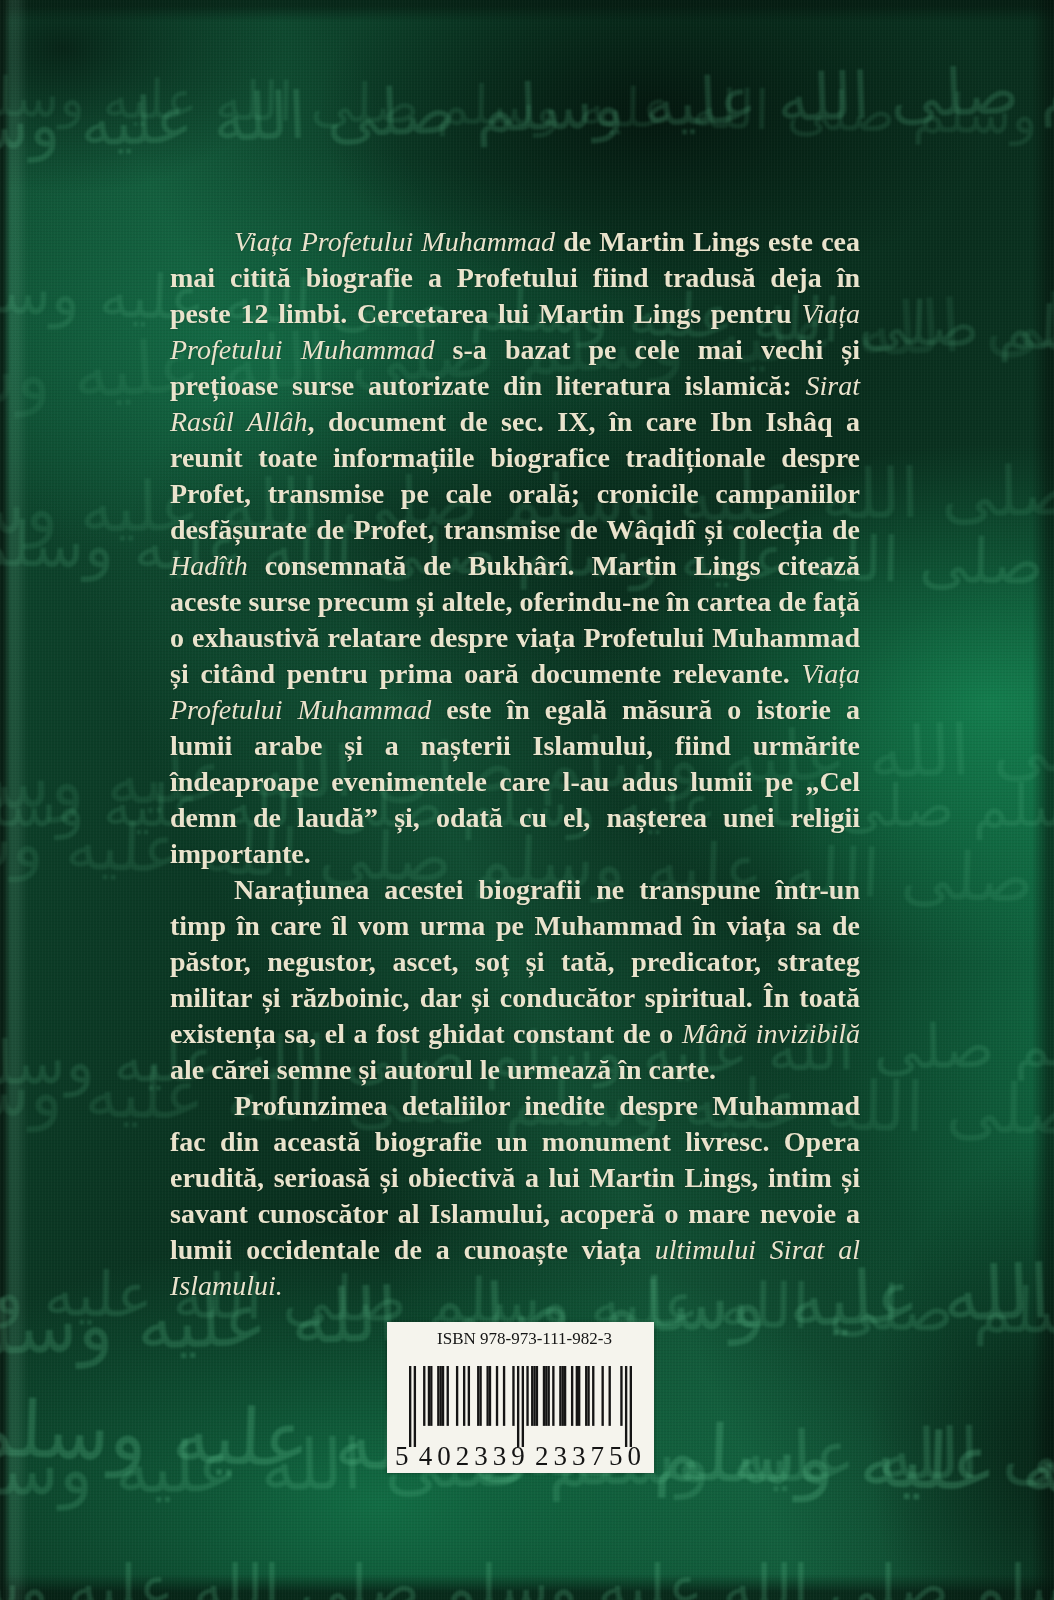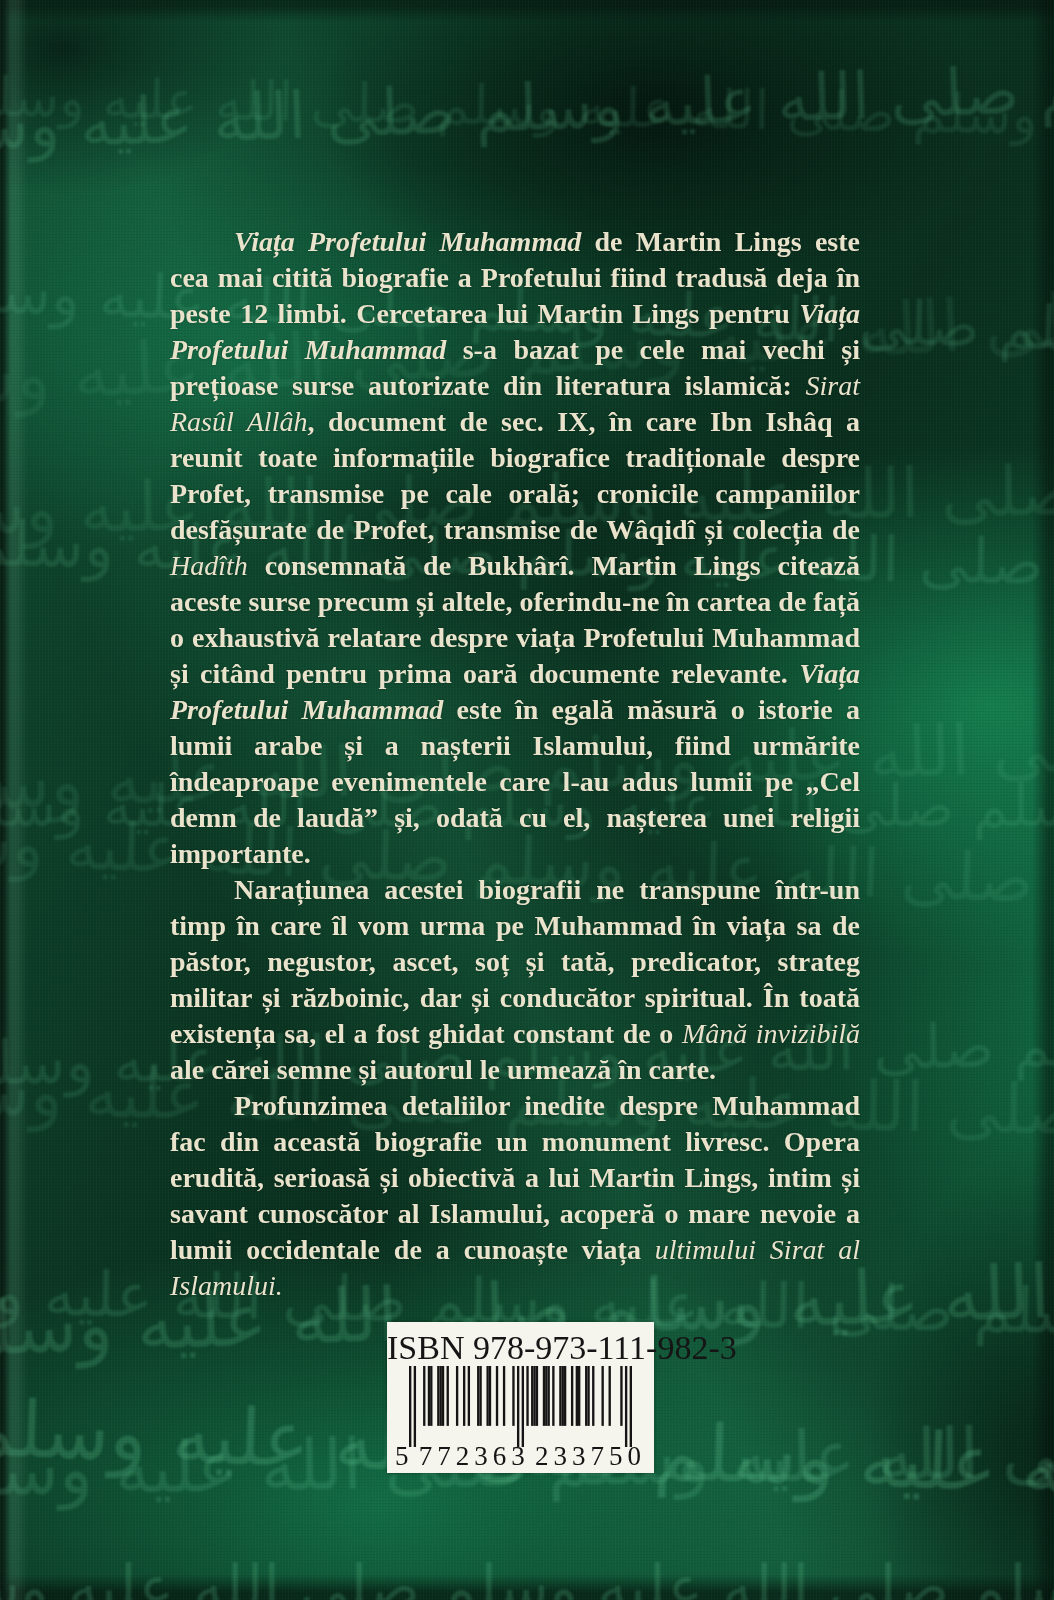--- a/index.html
+++ b/index.html
@@ -65,32 +65,32 @@
     position:absolute;z-index:3;
     left:170px;top:224px;width:690px;
     color:var(--text-cream);
     font-size:28px;line-height:36px;
     text-align:justify;
     text-shadow:0 0 2px rgba(0,0,0,0.35);
   }
   .blurb p{margin:0;text-indent:64px;}
   .seg-n{font-style:normal;font-weight:bold;}
   .seg-i{font-style:italic;}
-  .seg-bi{font-style:italic;font-weight:bold;}
+  .seg-bi{font-style:italic;font-weight:normal;}
   .barcode-box{
     position:absolute;z-index:4;
     left:387px;top:1322px;width:267px;height:151px;
     background:var(--barcode-panel);
     box-shadow:0 0 4px rgba(0,0,0,0.35);
   }
   .isbn-label{
-    position:absolute;top:7px;left:0;right:0;
+    position:absolute;top:7px;left:8px;right:0;
     text-align:center;
     font-family:"Liberation Serif", serif;
-    font-size:34px;
+    font-size:17px;
     color:var(--barcode-ink);
     letter-spacing:0px;
     white-space:nowrap;
   }
   .bars{
     position:absolute;top:44px;left:22px;right:22px;bottom:26px;
   }
   .bars svg{width:100%;height:100%;display:block;}
   .barcode-digits{
     position:absolute;left:8px;right:8px;bottom:1px;
@@ -175,17 +175,17 @@
           <rect x="78" y="0" width="1" height="34" fill="#151515"></rect>
           <rect x="82" y="0" width="1" height="34" fill="#151515"></rect>
           <rect x="85" y="0" width="1" height="34" fill="#151515"></rect>
           <rect x="90" y="0" width="1" height="34" fill="#151515"></rect>
           <rect x="92" y="0" width="1" height="46" fill="#151515"></rect>
           <rect x="94" y="0" width="1" height="46" fill="#151515"></rect>
         </svg>
     </div>
     <div class="barcode-digits">
         <span>5</span>
-        <span>772363</span>
+        <span>402339</span>
         <span>233750</span>
       </div>
   </div>
 </div>
 
 </body></html>

